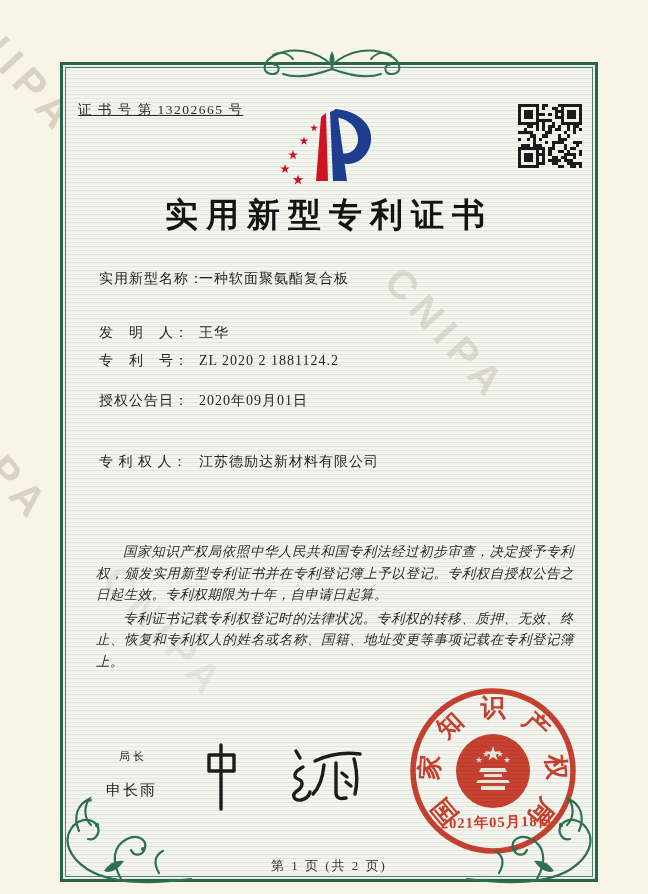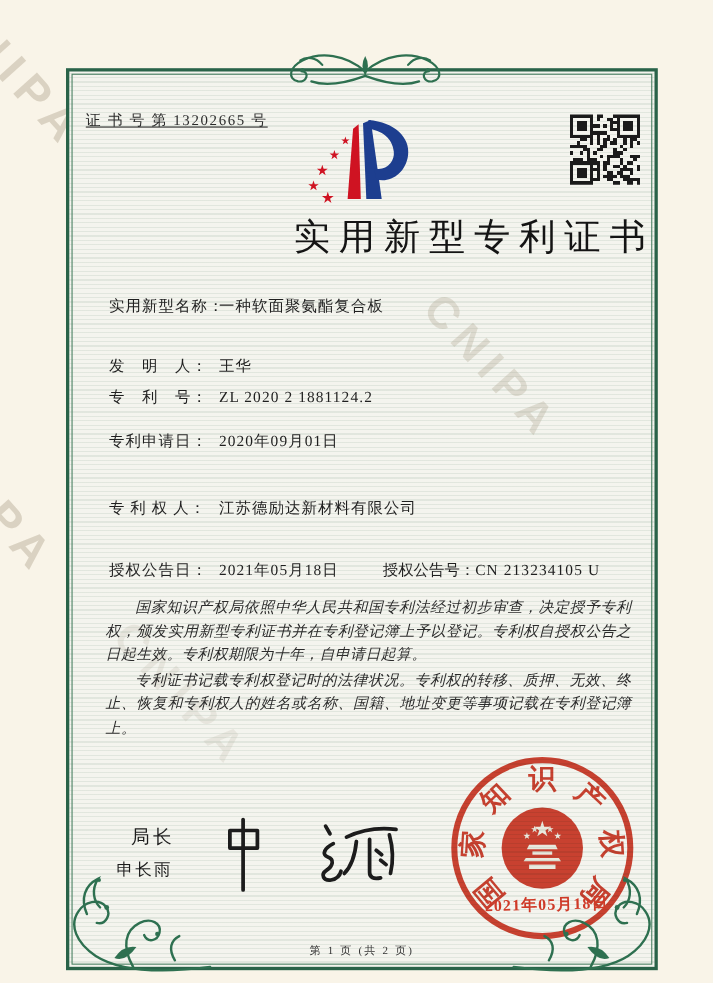--- a/index.html
+++ b/index.html
@@ -21,44 +21,44 @@
   .wm4{left:64px;top:492px;color:rgba(170,158,136,0.16);}
 
   
   .frame{position:absolute;left:60px;top:62px;width:538px;height:820px;box-sizing:border-box;
       border:3px solid #2a6349;z-index:2;
       background:repeating-linear-gradient(0deg,rgba(128,158,138,0.16) 0 1px,transparent 1px 4px),#f4f4ee;}
   .frame::before{content:"";position:absolute;inset:2px;border:1px solid #4a8063;pointer-events:none;}
   .ct{position:absolute;z-index:1;}
 
   .cert-no{left:15px;top:36px;font-size:13.5px;letter-spacing:1.5px;color:#2a2a2a;text-decoration:underline;}
-  .title{left:0;right:0;top:128px;text-align:right;font-size:33px;font-weight:normal;
+  .title{left:0;right:0;top:128px;text-align:center;font-size:33px;font-weight:bold;
          letter-spacing:8px;color:#141414;}
   .logo{left:190px;top:36px;}
   .qr{left:455px;top:39px;}
 
   .frow{left:36px;width:478px;height:20px;font-size:14px;color:#1f1f1f;white-space:nowrap;}
   .flabel{display:inline-block;width:100px;letter-spacing:1px;}
   .fvalue{letter-spacing:1px;}
   .pair2{position:absolute;left:249px;top:0;}
 
   .bodytext{left:33px;top:476px;width:478px;font-size:13.5px;line-height:21.5px;
             color:#2b2b2b;font-style:italic;letter-spacing:0.4px;text-align:justify;}
   .bodytext p{margin:0;text-indent:2em;}
   .bodytext p + p{margin-top:2px;}
 
-  .sign-title{left:56px;top:684px;font-size:17px;letter-spacing:3px;color:#1c1c1c;}
+  .sign-title{left:56px;top:684px;font-size:11px;letter-spacing:3px;color:#1c1c1c;}
   .sign-name{left:43px;top:716px;font-size:15px;letter-spacing:2px;color:#1c1c1c;}
   .signature{left:136px;top:656px;}
 
   .seal{left:340px;top:616px;z-index:2;mix-blend-mode:multiply;opacity:0.95;}
   .seal-date{left:336px;top:748px;width:196px;text-align:center;font-size:14.5px;font-weight:bold;
              color:#cf3a28;letter-spacing:1px;transform:rotate(-1.5deg);z-index:3;}
 
-  .footer{left:0;right:0;top:792px;text-align:center;font-size:10px;letter-spacing:2px;color:#333;}
+  .footer{left:0;right:0;top:792px;text-align:center;font-size:13px;letter-spacing:2px;color:#333;}
 
   .ornament{position:absolute;left:176px;top:-22px;z-index:3;}
   .flourish{position:absolute;top:724px;z-index:3;}
   .fl-bl{left:-14px;}
   .fl-br{right:-14px;transform:scaleX(-1);}
 </style>
 </head>
 <body>
 
 <div class="page">
@@ -368,30 +368,24 @@
     <div class="ct frow" style="top:205px">
       <span class="flabel">实用新型名称：</span><span class="fvalue">一种软面聚氨酯复合板</span>
     </div>
     <div class="ct frow" style="top:259px">
       <span class="flabel">发　明　人：</span><span class="fvalue">王华</span>
     </div>
     <div class="ct frow" style="top:287px">
       <span class="flabel">专　利　号：</span><span class="fvalue">ZL 2020 2 1881124.2</span>
     </div>
     <div class="ct frow" style="top:327px">
-      <span class="flabel">专利申请日：</span><span class="fvalue">2020年09月01日</span>
+      <span class="flabel">授权公告日：</span><span class="fvalue">2020年09月01日</span>
     </div>
     <div class="ct frow" style="top:388px">
       <span class="flabel">专 利 权 人：</span><span class="fvalue">江苏德励达新材料有限公司</span>
-    </div>
-    <div class="ct frow" style="top:445px">
-      <span class="flabel">授权公告日：</span><span class="fvalue">2021年05月18日</span>
-      <span class="pair2">
-        <span>授权公告号：</span><span class="fvalue">CN 213234105 U</span>
-      </span>
     </div>
 
     <div class="ct bodytext">
       <p>国家知识产权局依照中华人民共和国专利法经过初步审查，决定授予专利权，颁发实用新型专利证书并在专利登记簿上予以登记。专利权自授权公告之日起生效。专利权期限为十年，自申请日起算。</p>
       <p>专利证书记载专利权登记时的法律状况。专利权的转移、质押、无效、终止、恢复和专利权人的姓名或名称、国籍、地址变更等事项记载在专利登记簿上。</p>
     </div>
 
     <div class="ct sign-title">局长</div>
     <div class="ct sign-name">申长雨</div>
 

